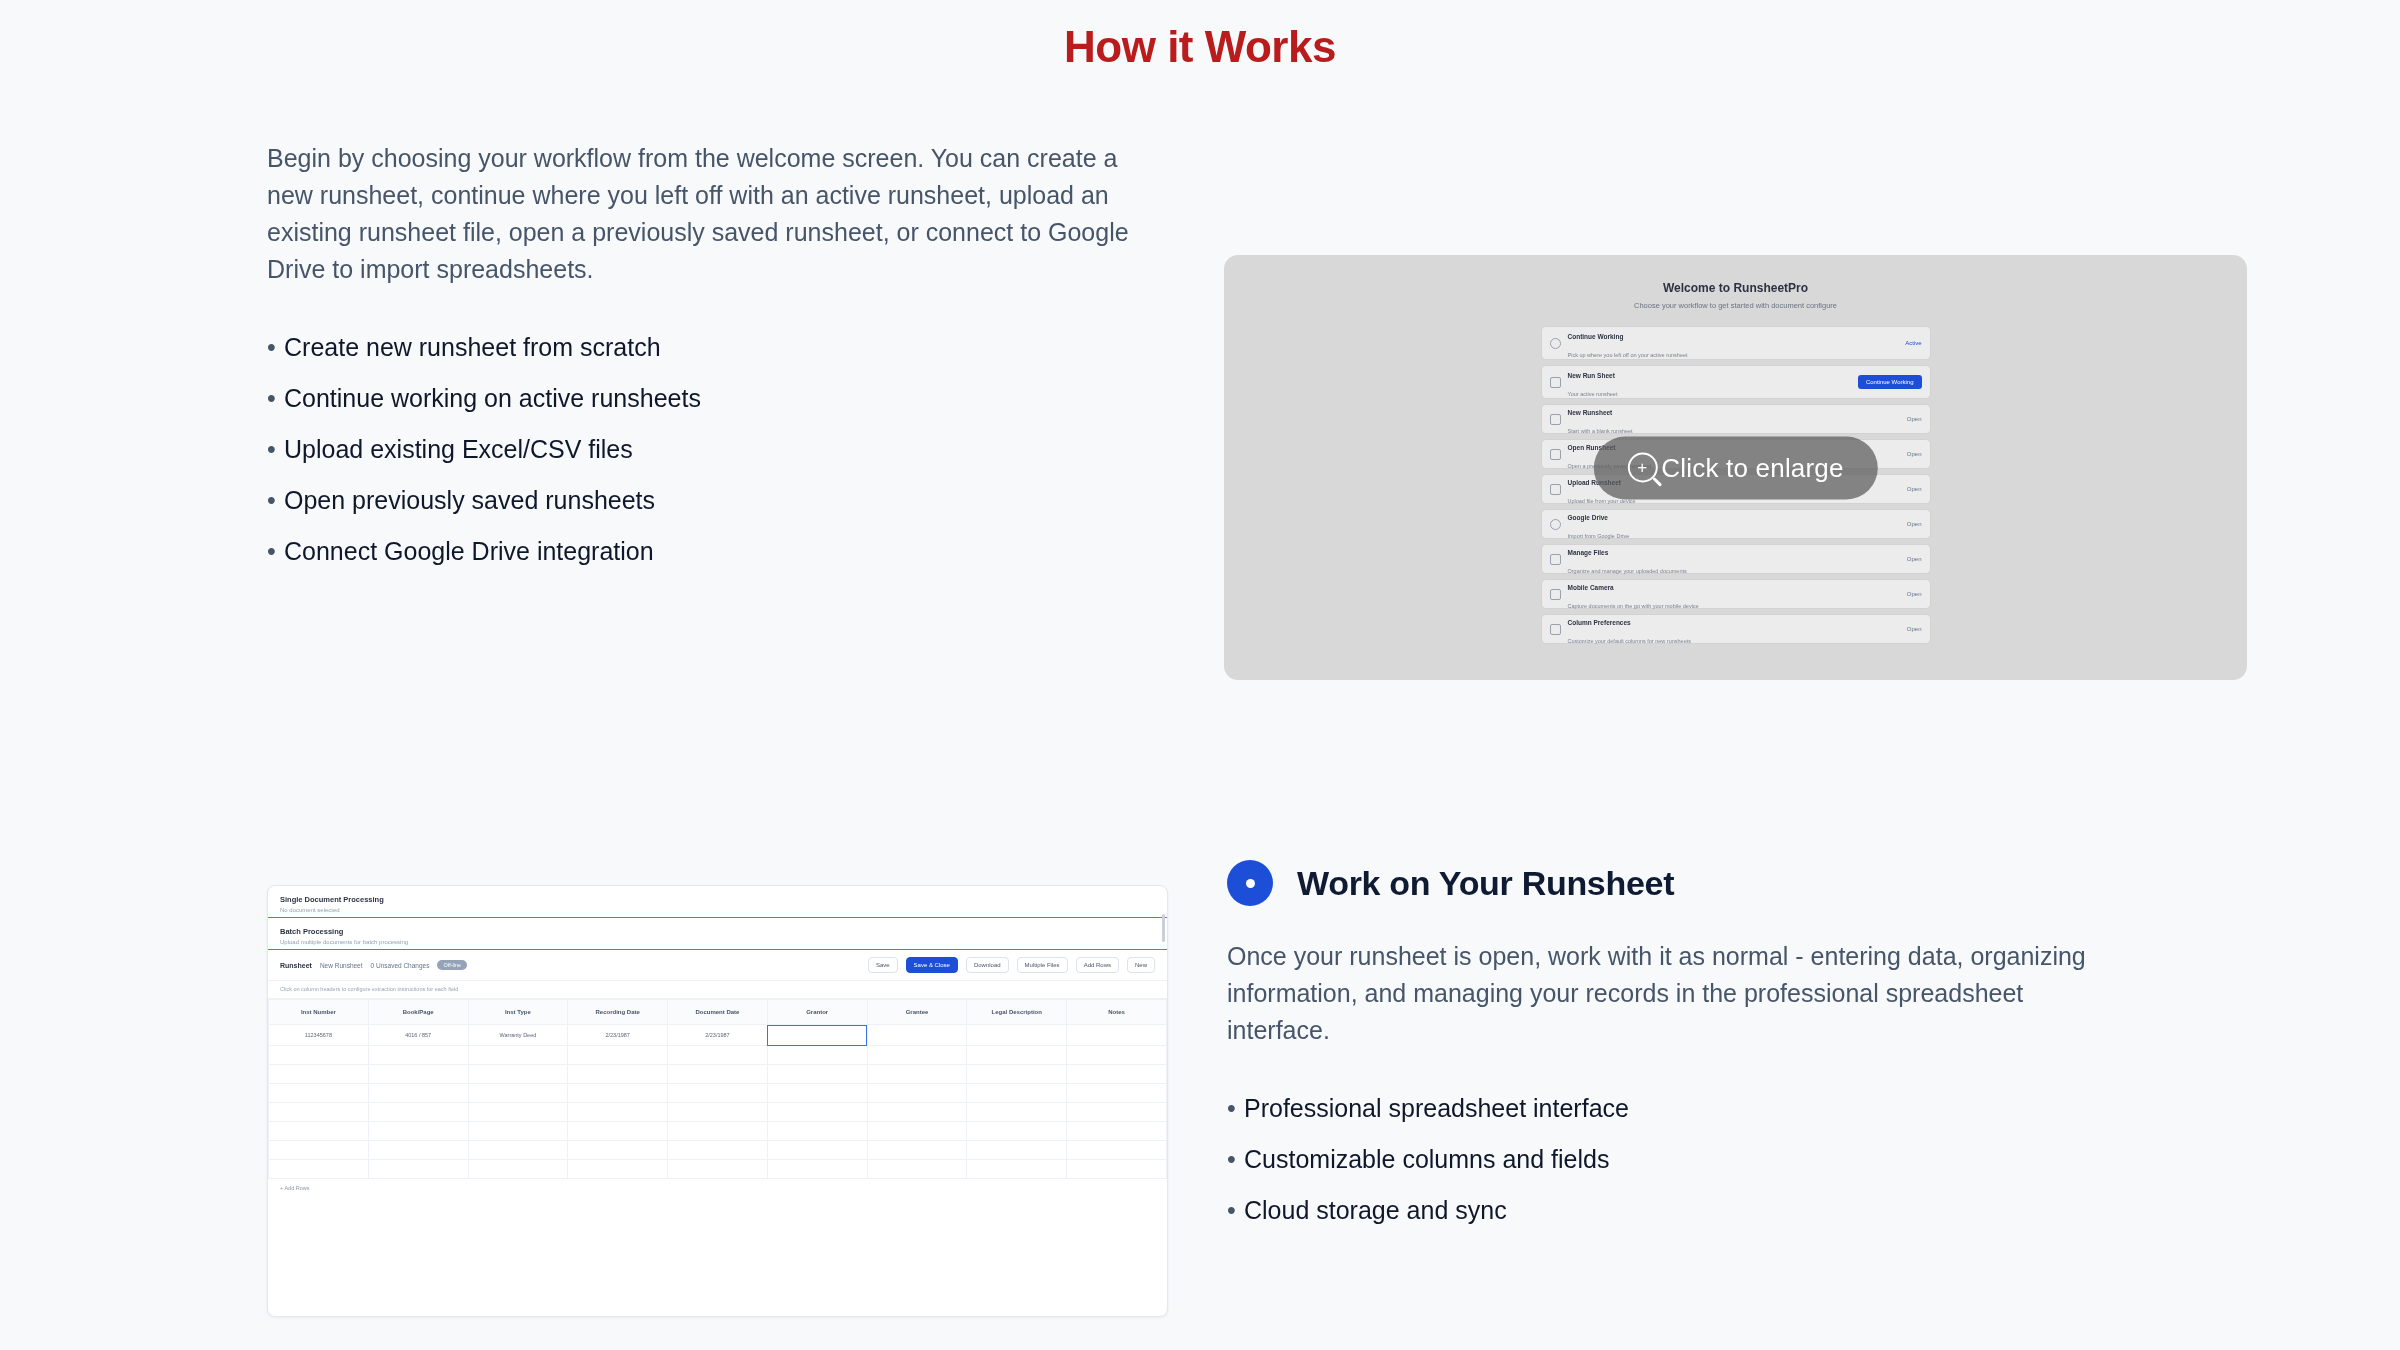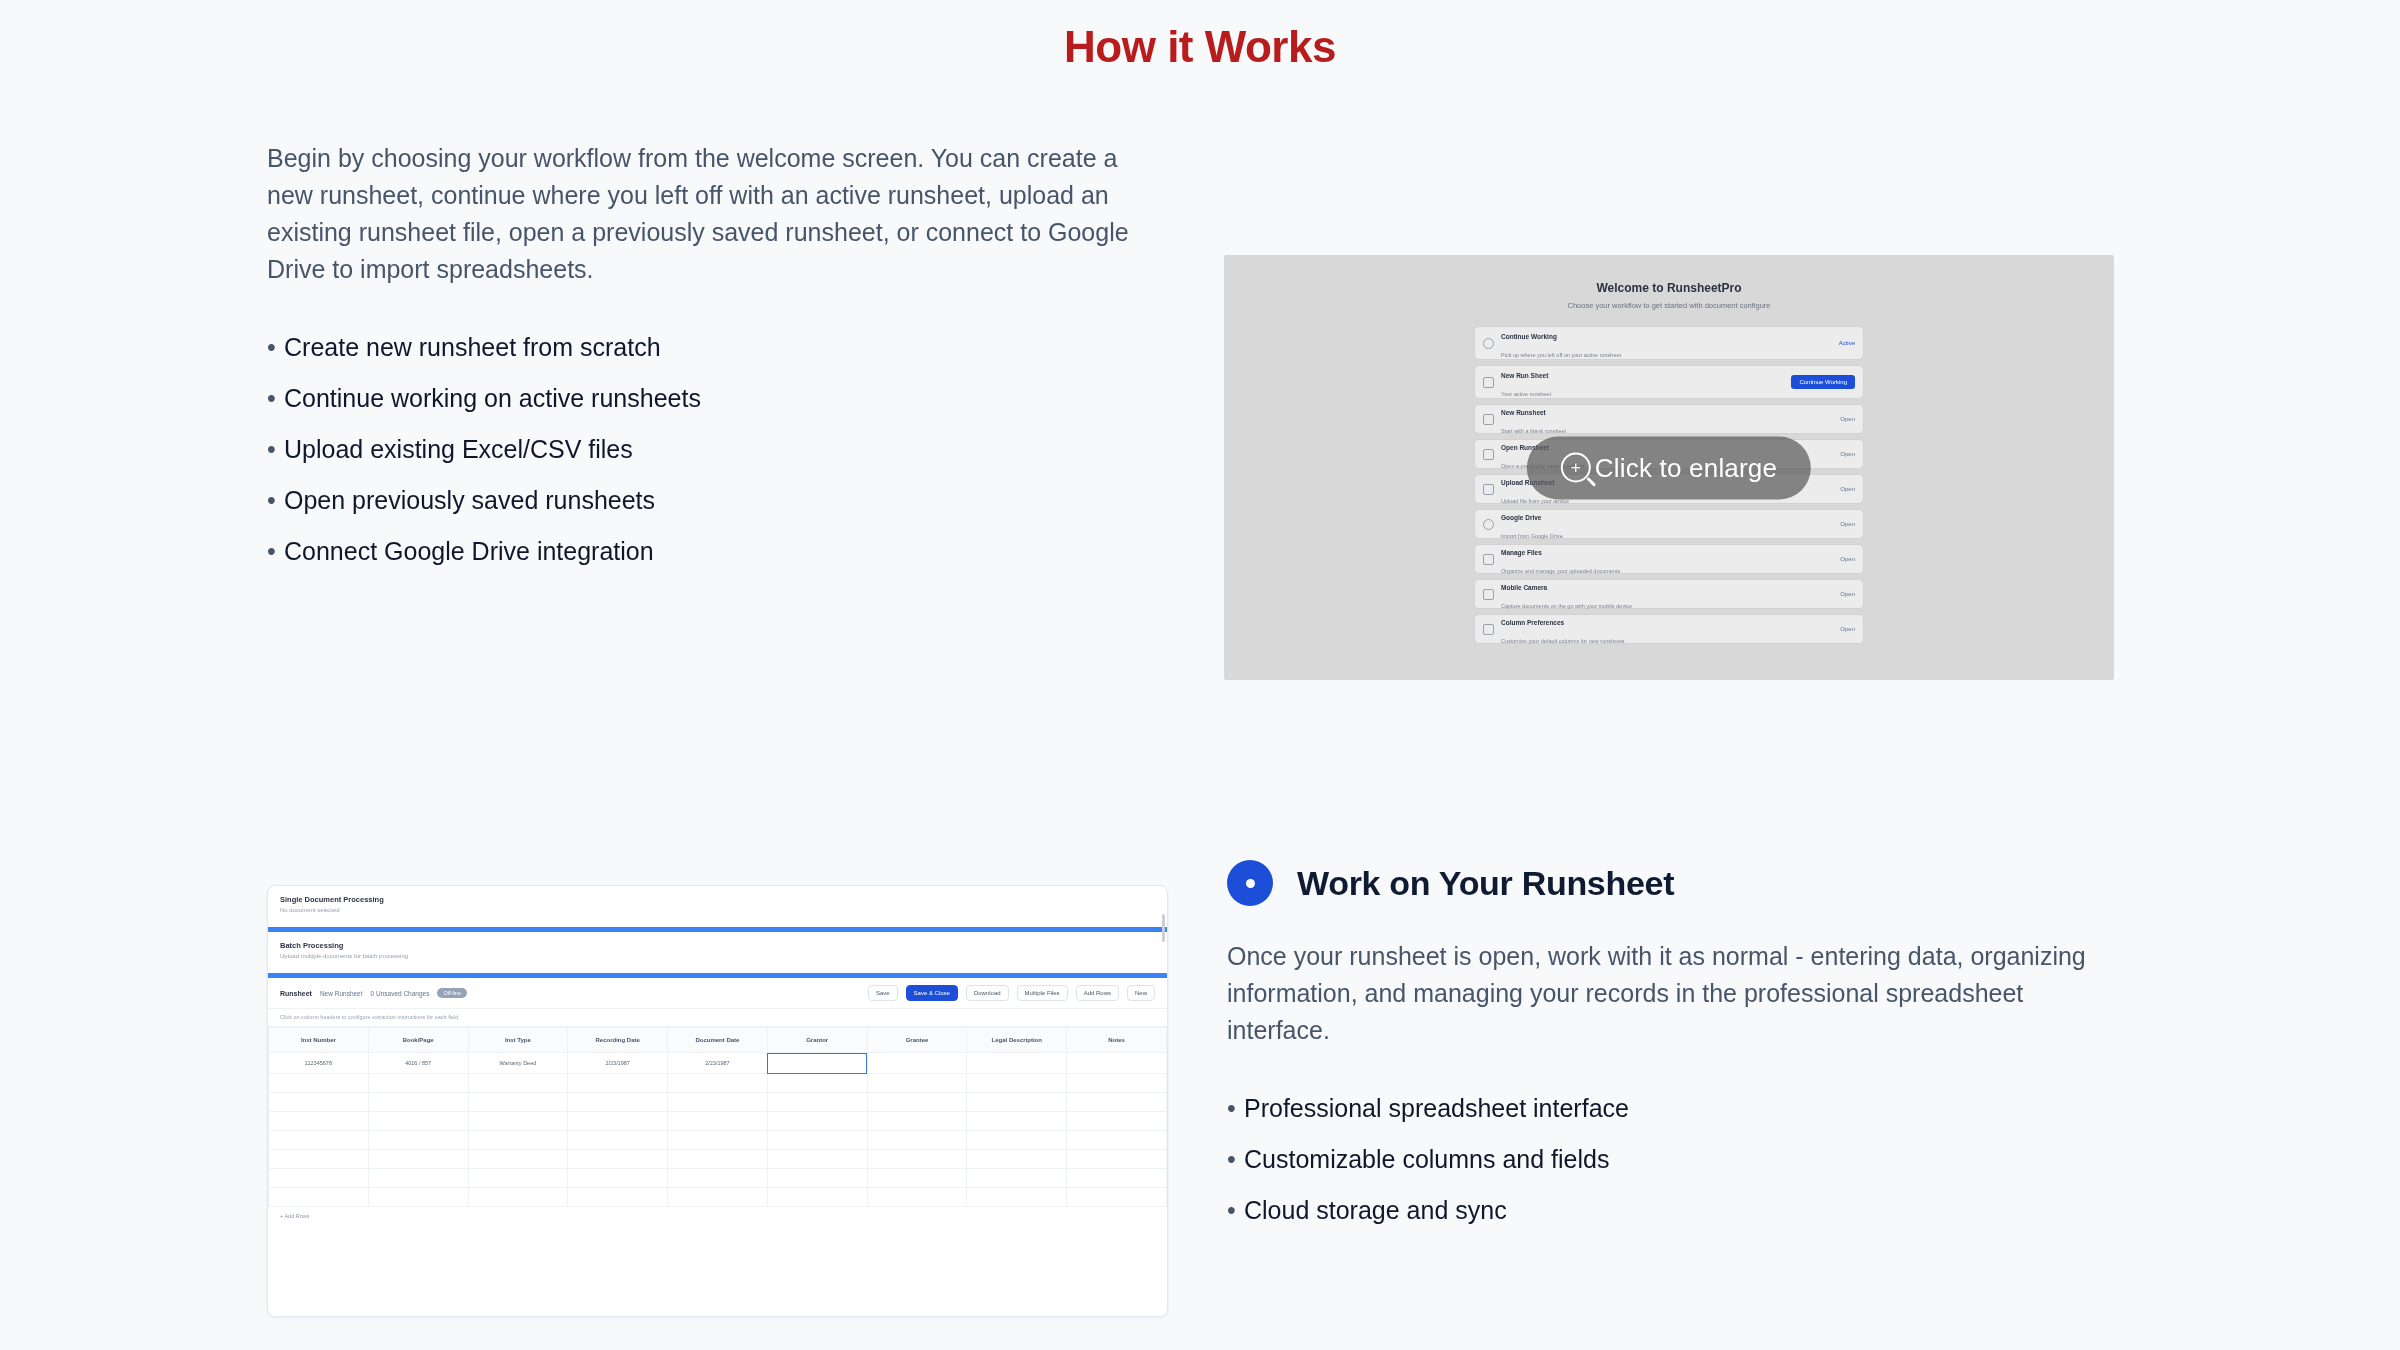--- a/index.html
+++ b/index.html
@@ -90,24 +90,24 @@
     left: 0;
     top: 13px;
     color: #475569;
   }
 
   
   .shot1 {
     position: absolute;
     left: 1224px;
     top: 255px;
-    width: 890px;
+    width: 1023px;
     height: 425px;
     background: #d8d8d8;
-    border-radius: 2px;
+    border-radius: 14px;
     overflow: hidden;
   }
   .shot1 .inner {
     position: absolute;
     inset: 0;
     padding: 18px 0 0 0;
   }
   .w-title {
     text-align: center;
     font-size: 12px;
@@ -206,22 +206,22 @@
     top: 885px;
     width: 901px;
     height: 432px;
     background: #ffffff;
     border: 1px solid #e3e7ee;
     border-radius: 8px;
     overflow: hidden;
     box-shadow: 0 1px 3px rgba(15,27,51,0.06);
   }
   .ss-sec {
-    padding: 9px 12px 14px 12px;
-    border-bottom: 5px solid #3b82f6;
+    padding: 9px 12px 4px 12px;
+    border-bottom: 1px solid #3b82f6;
   }
   .ss-h { font-size: 7.5px; font-weight: bold; color: #2c3242; }
   .ss-s { font-size: 6px; color: #94a0b0; margin-top: 3px; }
   .ss-toolbar {
     display: flex;
     align-items: center;
     padding: 7px 12px;
     border-bottom: 1px solid #eef1f5;
     gap: 8px;
   }

